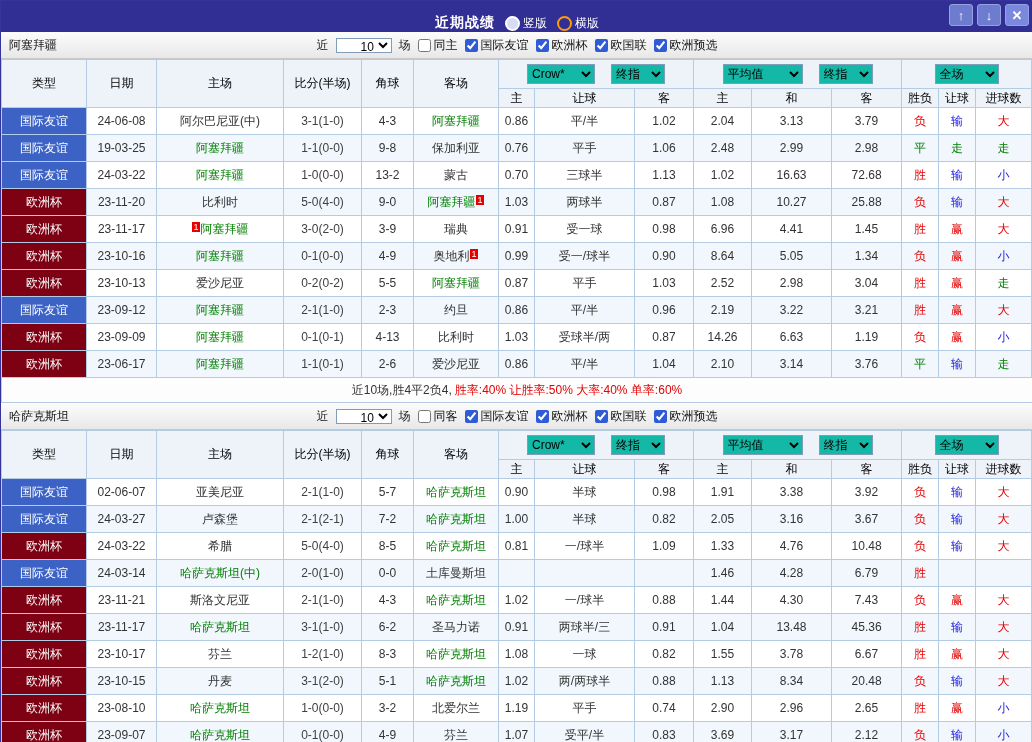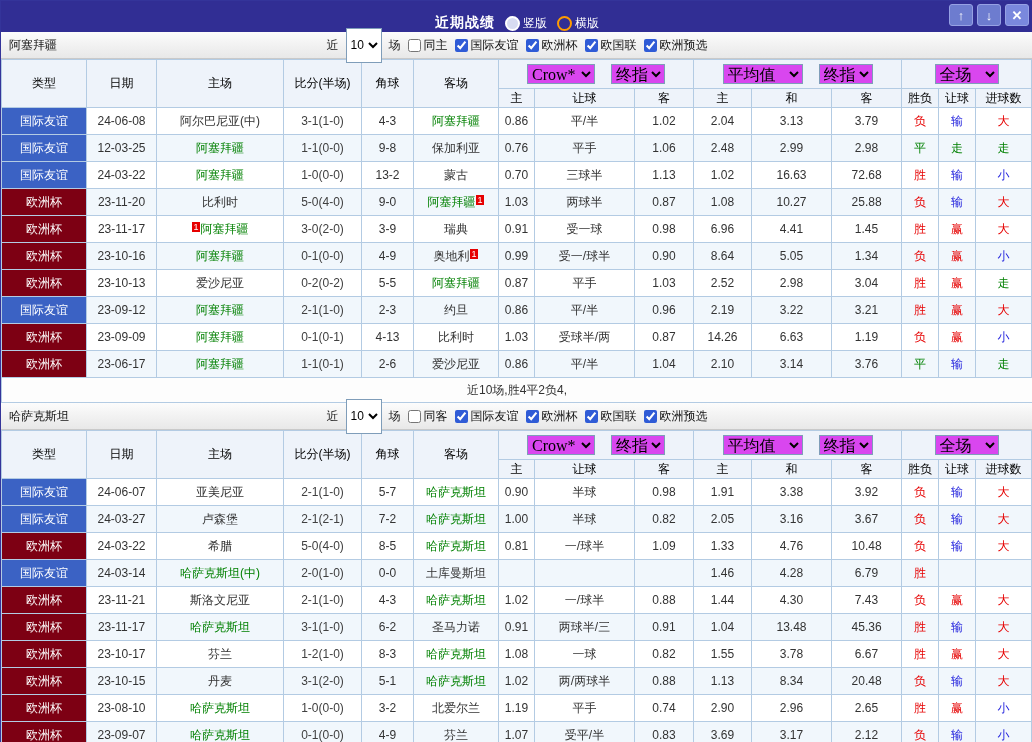--- a/index.html
+++ b/index.html
@@ -13,31 +13,31 @@
   i.radio{width:11px;height:11px;border-radius:50%;display:inline-block;}
   i.radio.sel{background:#d8dcf2;border:2px solid #fff;}
   i.radio.unsel{background:#312e94;border:2px solid #ff9c00;}
   .win-btns{position:absolute;right:4px;top:3px;display:flex;gap:4px;}
   .wbtn{width:24px;height:22px;background:#6d7ccf;border:1px solid #96a1e4;color:#fff;font-size:13px;font-weight:bold;line-height:1;cursor:pointer;border-radius:3px;padding:0;}
   .wbtn.close{background:#7a88dd;}
   
   .section-bar{height:26px;background:linear-gradient(#fcfcfc,#e8e8e8);border-bottom:1px solid #c9c9c9;display:flex;align-items:center;position:relative;}
   .team-name{position:absolute;left:8px;color:#111;}
   .filters{flex:1;display:flex;justify-content:center;align-items:center;gap:7px;}
-  .filters select{height:35px;font-size:12px;border:1px solid #7f9db9;background:#fff;}
+  .filters select{height:15px;font-size:12px;border:1px solid #7f9db9;background:#fff;padding-left:20px;}
   .cb{display:inline-flex;align-items:center;gap:3px;cursor:pointer;color:#111;}
   .cb input{width:13px;height:13px;accent-color:#2f5bd6;margin:0;}
   
   table{border-collapse:collapse;table-layout:fixed;width:1030px;}
   th,td{border:1px solid #b3cbe3;text-align:center;padding:0 2px;height:26px;overflow:hidden;white-space:nowrap;font-size:12px;font-weight:normal;}
   thead th{background:#eef3fa;color:#000;}
   tr.h1 th{height:28px;}
   tr.h2 th{height:18px;}
   .hsel{display:flex;justify-content:center;align-items:center;gap:16px;}
-  .hsel select{height:20px;font-size:16px;border:1px solid #7f9db9;background:#d946ef;font-family:Liberation Serif, serif;}
+  .hsel select{height:20px;font-size:12px;border:1px solid #7f9db9;background:#14b8a6;}
   tbody td{background:#fff;color:#333;}
   tr.alt td{background:#f1f7fc;}
   td.type-cell{color:#fff;}
   td.type-cell.friendly{background:#3b62c4;}
   td.type-cell.cup{background:#7d0013;}
   td.score{color:#404040;}
   .green-team{color:#008000;}
   .badge{display:inline-block;background:#e60000;color:#fff;font-size:9px;line-height:10px;padding:0 1px;vertical-align:3px;margin:0 1px;}
   td.red{color:#e60000;}
   td.blue{color:#2222dd;}
@@ -168,21 +168,21 @@
     <td>1.02</td>
     <td>2.04</td>
     <td>3.13</td>
     <td>3.79</td>
     <td class="red">负</td>
     <td class="blue">输</td>
     <td class="red">大</td>
   </tr>
         <tr class="alt">
     <td class="type-cell friendly">国际友谊</td>
-    <td>12-03-25</td>
+    <td>19-03-25</td>
     <td><span class="green-team">阿塞拜疆</span></td>
     <td class="score">1-1(0-0)</td>
     <td>9-8</td>
     <td><span>保加利亚</span></td>
     <td>0.76</td>
     <td>平手</td>
     <td>1.06</td>
     <td>2.48</td>
     <td>2.99</td>
     <td>2.98</td>
@@ -323,20 +323,21 @@
     <td>3.14</td>
     <td>3.76</td>
     <td class="green">平</td>
     <td class="blue">输</td>
     <td class="green">走</td>
   </tr>
       </tbody>
   </table>
   <div class="summary">
     <span>近10场,胜4平2负4,</span>
+    <span class="red">胜率:40% 让胜率:50% 大率:40% 单率:60%</span>
   </div>
 
   <div class="section-bar">
     <span class="team-name">哈萨克斯坦</span>
     <div class="filters">
       <span>近</span>
       <select><option>10</option></select>
       <span>场</span>
       <label class="cb">
           <input type="checkbox" style="">
@@ -413,21 +414,21 @@
         <th>和</th>
         <th>客</th>
         <th>胜负</th>
         <th>让球</th>
         <th>进球数</th>
       </tr>
     </thead>
     <tbody>
         <tr>
     <td class="type-cell friendly">国际友谊</td>
-    <td>24-06-07</td>
+    <td>02-06-07</td>
     <td><span>亚美尼亚</span></td>
     <td class="score">2-1(1-0)</td>
     <td>5-7</td>
     <td><span class="green-team">哈萨克斯坦</span></td>
     <td>0.90</td>
     <td>半球</td>
     <td>0.98</td>
     <td>1.91</td>
     <td>3.38</td>
     <td>3.92</td>

